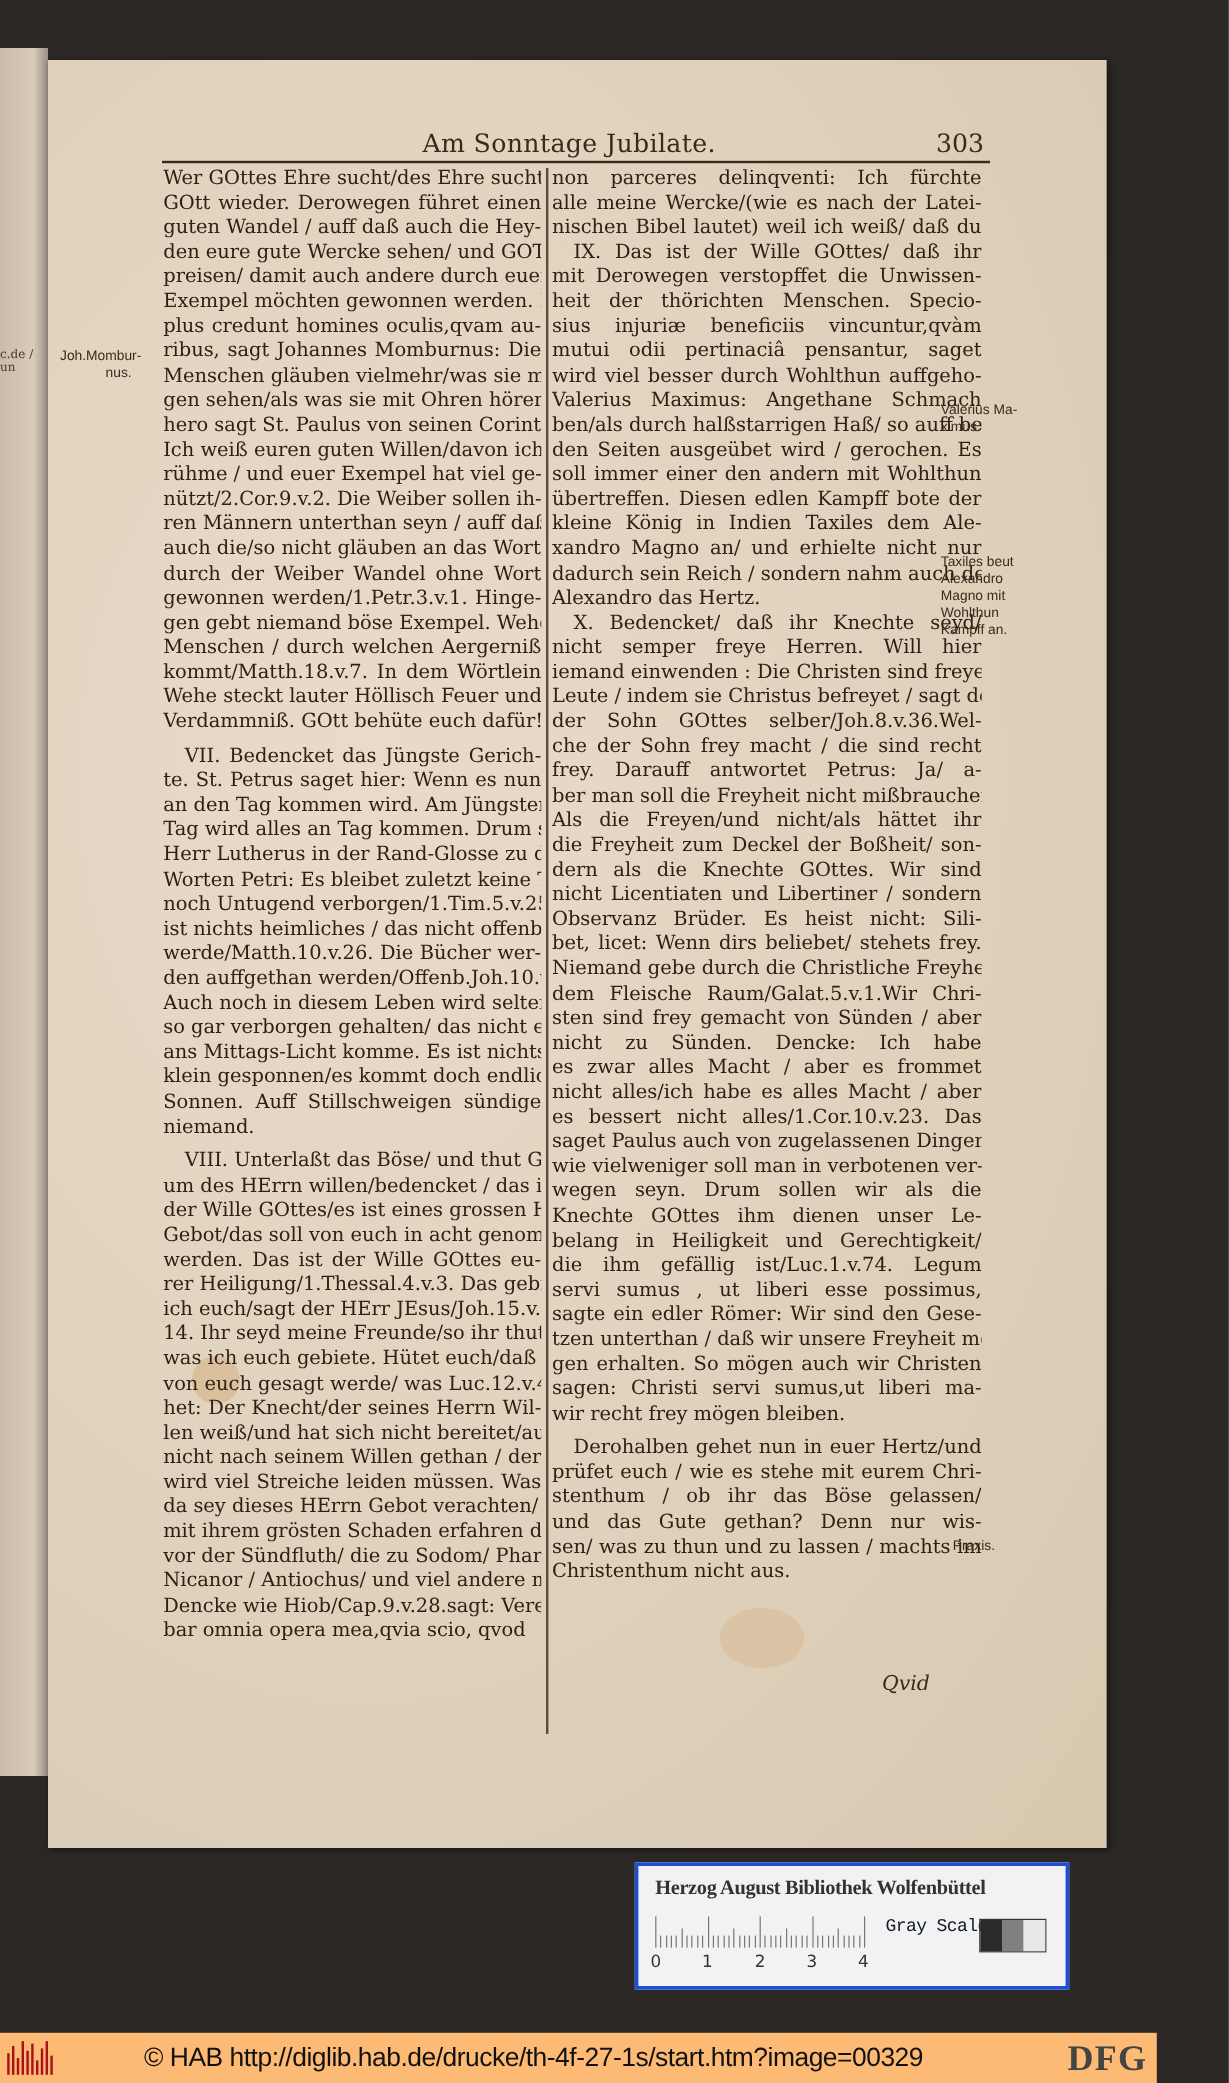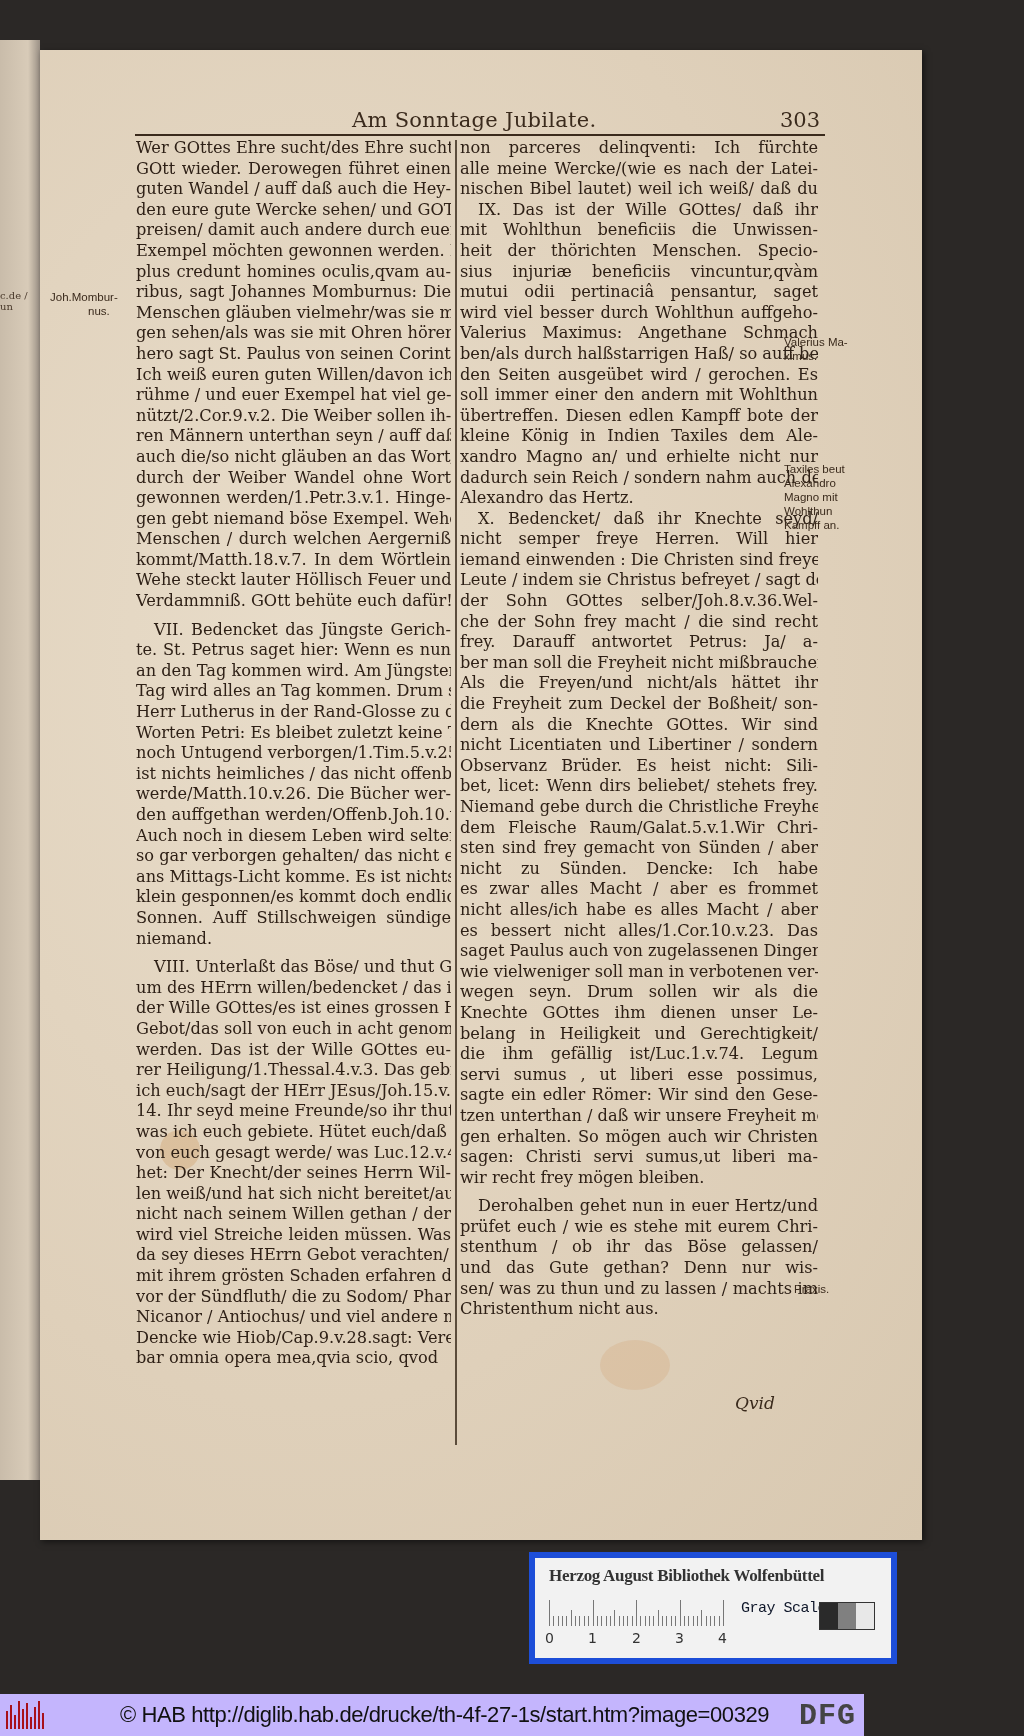--- a/index.html
+++ b/index.html
@@ -36,38 +36,38 @@
   .col-rule { position:absolute; left:415px; top:90px; width:1.5px; height:1305px; background:#3a2a1c; opacity:0.8; }
   .col .line { display:block; white-space:nowrap; overflow:hidden; text-align:justify; text-align-last:justify; }
   .col .line.last { text-align-last:left; }
   .col .gap { display:block; height:8px; }
   .marg { position:absolute; font-size:11.5px; line-height:14px; color:#3a2a1c; font-family:Liberation Sans, sans-serif; }
   .catch { position:absolute; left:695px; top:1343px; font-size:17px; font-style:italic; color:#3a2a1c; }
   .stain { position:absolute; border-radius:50%; background:rgba(200,130,60,0.25); }
 
   .scale-card {
     position:absolute; left:529px; top:1552px; width:356px; height:100px;
-    background:#f2f2f2; border:6px solid #1d4ed8;
+    background:#f2f2f2; border:3px solid #1d4ed8;
   }
   .scale-card .inst { position:absolute; left:14px; top:8px; font-size:17px; font-weight:bold; color:#333; font-family:"Liberation Serif",serif; letter-spacing:-0.3px; }
   .ruler { position:absolute; left:14px; top:42px; width:176px; height:26px; border-bottom:0; }
   .tick { position:absolute; bottom:0; width:1px; background:#777; }
   .ruler-num { position:absolute; top:72px; font-size:14px; color:#333; font-family:"DejaVu Sans",sans-serif; }
   .gs-label { position:absolute; left:206px; top:42px; font-size:15px; color:#0f172a; font-family:Liberation Mono, monospace; letter-spacing:-0.5px; }
   .gs-box { position:absolute; left:284px; top:44px; width:54px; height:26px; border:1px solid #333; display:flex; }
   .gs-box span { flex:1; }
 
   .footer {
-    position:absolute; left:0; top:1694px; width:864px; height:42px;
-    background:#c4b5fd;
+    position:absolute; left:0; top:1694px; width:964px; height:42px;
+    background:#fdba74;
   }
   .footer .logo { position:absolute; left:6px; top:7px; width:40px; height:28px; display:flex; gap:2px; align-items:flex-end; }
   .footer .logo span { width:2px; background:#a8101a; }
   .footer .copy { position:absolute; left:120px; top:8px; font-size:22px; color:#111; font-family:"Liberation Sans",sans-serif; letter-spacing:-0.4px; }
-  .footer .dfg { position:absolute; right:8px; top:5px; font-size:30px; font-weight:bold; color:#444; font-family:Liberation Mono, monospace; letter-spacing:1px; }
+  .footer .dfg { position:absolute; right:8px; top:5px; font-size:30px; font-weight:bold; color:#444; font-family:Liberation Serif, serif; letter-spacing:1px; }
 </style>
 </head>
 <body>
 
 <div class="left-edge">
   <div class="strip">c.de / un</div>
 </div>
 
 <div class="page">
   <div class="stain" style="left:120px;top:1080px;width:40px;height:40px;"></div>
@@ -141,21 +141,21 @@
       <span class="line">Nicanor / Antiochus/ und viel andere mehr.</span>
       <span class="line">Dencke wie Hiob/Cap.9.v.28.sagt:  Vere-</span>
       <span class="line last">bar omnia opera mea,qvia scio, qvod</span>
     </div>
   <div class="col-rule"></div>
   <div class="col right" id="col-right">
       <span class="line">non parceres delinqventi:   Ich fürchte</span>
       <span class="line">alle meine Wercke/(wie es nach der Latei-</span>
       <span class="line">nischen Bibel lautet)  weil ich weiß/ daß du</span>
       <span class="line" style="text-indent: 18px;">IX.  Das ist der Wille GOttes/ daß ihr</span>
-      <span class="line">mit Wohlthun beneficiis die Unwissen-</span>
+      <span class="line">mit Derowegen verstopffet die Unwissen-</span>
       <span class="line">heit der thörichten Menschen.   Specio-</span>
       <span class="line">sius injuriæ beneficiis vincuntur,qvàm</span>
       <span class="line">mutui odii pertinaciâ pensantur, saget</span>
       <span class="line">wird viel besser durch Wohlthun auffgeho-</span>
       <span class="line">Valerius Maximus: Angethane Schmach</span>
       <span class="line">ben/als durch halßstarrigen Haß/ so auff bey-</span>
       <span class="line">den Seiten ausgeübet wird / gerochen.   Es</span>
       <span class="line">soll immer einer den andern mit Wohlthun</span>
       <span class="line">übertreffen.    Diesen edlen Kampff bote der</span>
       <span class="line">kleine König in Indien Taxiles dem Ale-</span>

